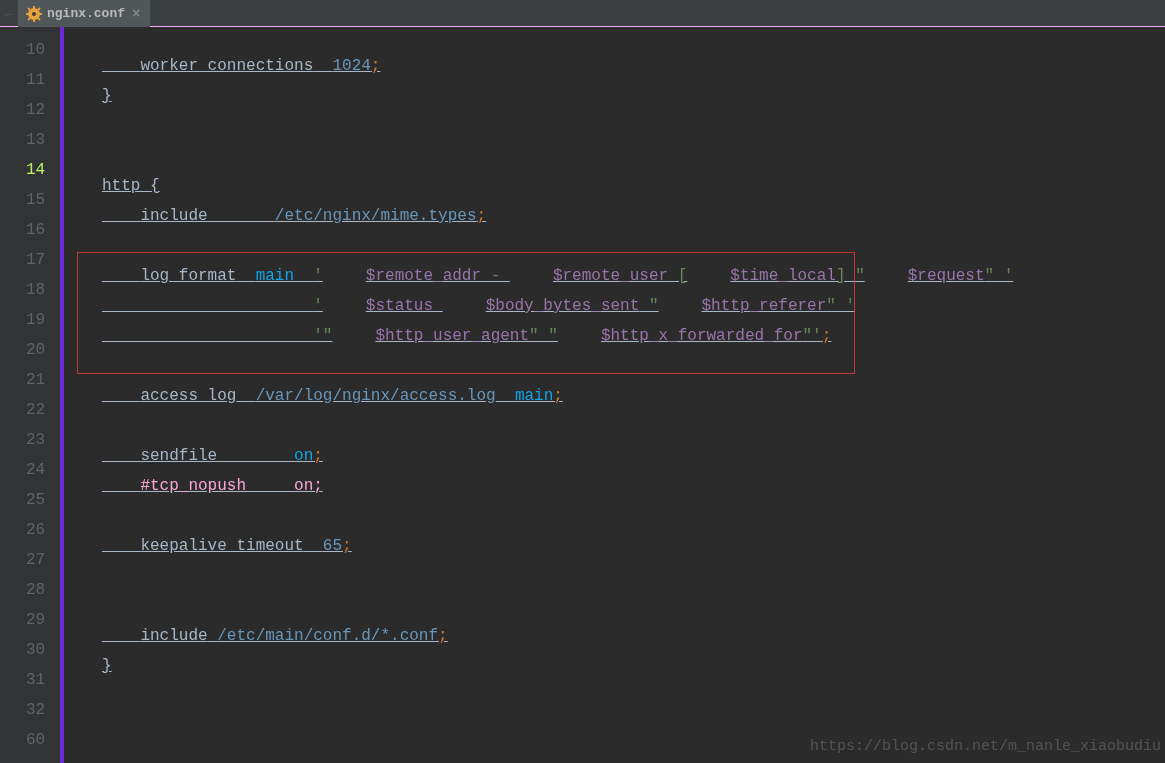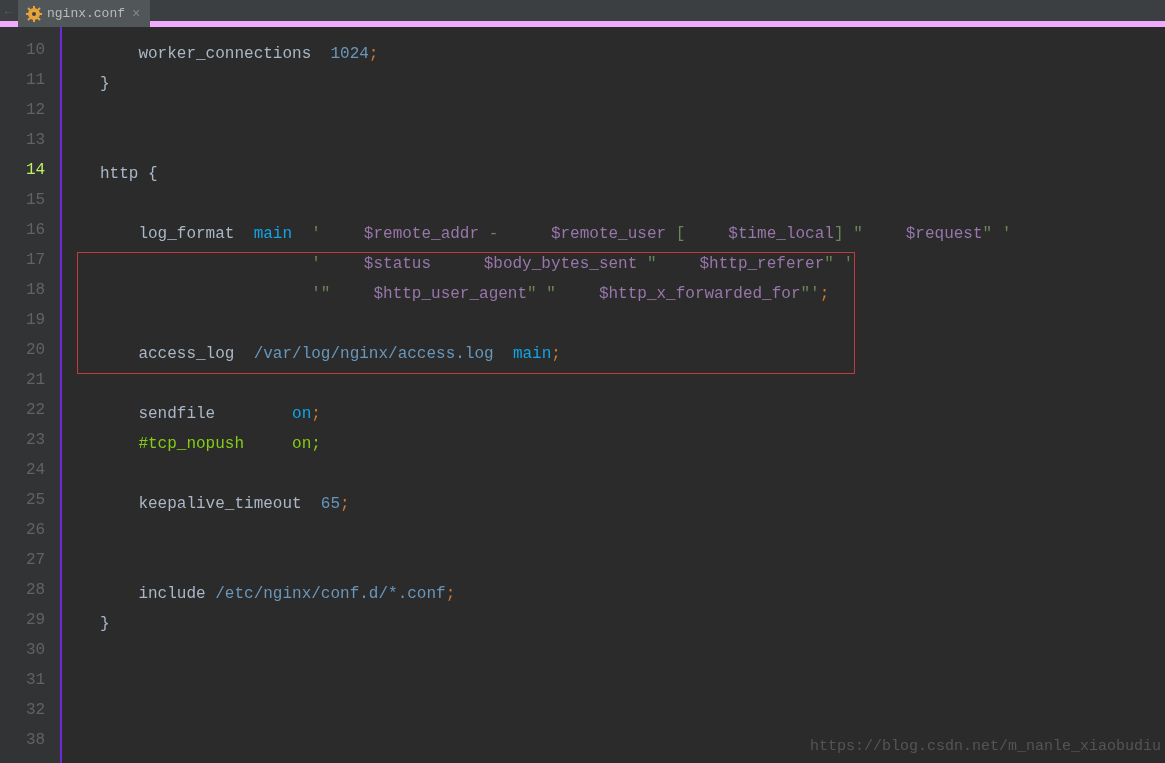--- a/index.html
+++ b/index.html
@@ -10,21 +10,22 @@
       font-size: 16px;
       width: 1165px;
       height: 763px;
       overflow: hidden;
       position: relative;
     }
     .tab-bar {
       background: #3c3f41;
       height: 27px;
       display: flex;
-      border-bottom: 6px solid #f0abfc;
+      border-bottom: 1px solid #f0abfc;
+      font-weight: bold;
     }
     .back-arrow {
       width: 18px;
       display: flex;
       align-items: center;
       justify-content: center;
       color: #555;
       font-size: 14px;
     }
     .tab {
@@ -67,40 +68,41 @@
     }
     .gutter .ln {
       height: 30px;
       line-height: 30px;
     }
     .gutter .ln.active {
       color: #bef264;
     }
     .code {
       flex: 1;
-      padding-top: 12px;
-      position: relative;
-      border-left: 2px solid #6d28d9;
+      padding-top: 24px;
+      position: relative;
+      border-left: 4px solid #6d28d9;
+      text-decoration: underline;
     }
     .code .line {
       height: 30px;
       line-height: 30px;
       white-space: pre;
       padding-left: 38px;
       padding-right: 20px;
       font-size: 16px;
       position: relative;
     }
     .tok-plain   { color: #a9b7c6; }
     .tok-keyword { color: #0ea5e9; }
     .tok-val     { color: #6897bb; }
     .tok-semi    { color: #cc7832; }
     .tok-string  { color: #6a8759; }
     .tok-var     { color: #9876aa; margin-left: 43px; }
-    .tok-comment { color: #84cc16; margin-top: 43px; }
+    .tok-comment { color: #f9a8d4; margin-top: 43px; }
     .tok-punc    { color: #a9b7c6; }
     .highlight-box {
       position: absolute;
       border: 1px solid #c23a3a;
       left: 77px;
       top: 252px;
       width: 778px;
       height: 122px;
       pointer-events: none;
     }
@@ -157,35 +159,36 @@
     <div class="ln">23</div>
     <div class="ln">24</div>
     <div class="ln">25</div>
     <div class="ln">26</div>
     <div class="ln">27</div>
     <div class="ln">28</div>
     <div class="ln">29</div>
     <div class="ln">30</div>
     <div class="ln">31</div>
     <div class="ln">32</div>
-    <div class="ln">38</div>
+    <div class="ln">60</div>
   </div>
 
   <div class="code">
 
     <div class="line"><span class="tok-plain">    </span><span class="tok-plain">worker_connections</span><span>  </span><span class="tok-val">1024</span><span class="tok-semi">;</span></div>
 
     <div class="line"><span class="tok-punc">}</span></div>
 
     <div class="line"></div>
 
     <div class="line"></div>
 
     <div class="line"><span class="tok-plain">http </span><span class="tok-punc">{</span></div>
 
+    <div class="line"><span>    </span><span class="tok-plain">include</span><span>       </span><span class="tok-val">/etc/nginx/mime.types</span><span class="tok-semi">;</span></div>
 
 
     <div class="line"></div>
 
     <div class="line"><span>    </span><span class="tok-plain">log_format</span><span>  </span><span class="tok-keyword">main</span><span>  </span><span class="tok-string">'</span><span class="tok-var">$remote_addr</span><span class="tok-string"> - </span><span class="tok-var">$remote_user</span><span class="tok-string"> [</span><span class="tok-var">$time_local</span><span class="tok-string">] "</span><span class="tok-var">$request</span><span class="tok-string">" '</span></div>
 
     <div class="line"><span>                      </span><span class="tok-string">'</span><span class="tok-var">$status</span><span class="tok-string"> </span><span class="tok-var">$body_bytes_sent</span><span class="tok-string"> "</span><span class="tok-var">$http_referer</span><span class="tok-string">" '</span></div>
 
     <div class="line"><span>                      </span><span class="tok-string">'"</span><span class="tok-var">$http_user_agent</span><span class="tok-string">" "</span><span class="tok-var">$http_x_forwarded_for</span><span class="tok-string">"'</span><span class="tok-semi">;</span></div>
 
@@ -201,21 +204,21 @@
 
     <div class="line"></div>
 
     <div class="line"><span>    </span><span class="tok-plain">keepalive_timeout</span><span>  </span><span class="tok-val">65</span><span class="tok-semi">;</span></div>
 
     <div class="line"></div>
 
 
     <div class="line"></div>
 
-    <div class="line"><span>    </span><span class="tok-plain">include</span><span> </span><span class="tok-val">/etc/nginx/conf.d/*.conf</span><span class="tok-semi">;</span></div>
+    <div class="line"><span>    </span><span class="tok-plain">include</span><span> </span><span class="tok-val">/etc/main/conf.d/*.conf</span><span class="tok-semi">;</span></div>
 
     <div class="line"><span class="tok-punc">}</span></div>
 
     <div class="line"></div>
   </div>
 </div>
 
 <div class="highlight-box"></div>
 <div class="watermark">https://blog.csdn.net/m_nanle_xiaobudiu</div>
 

